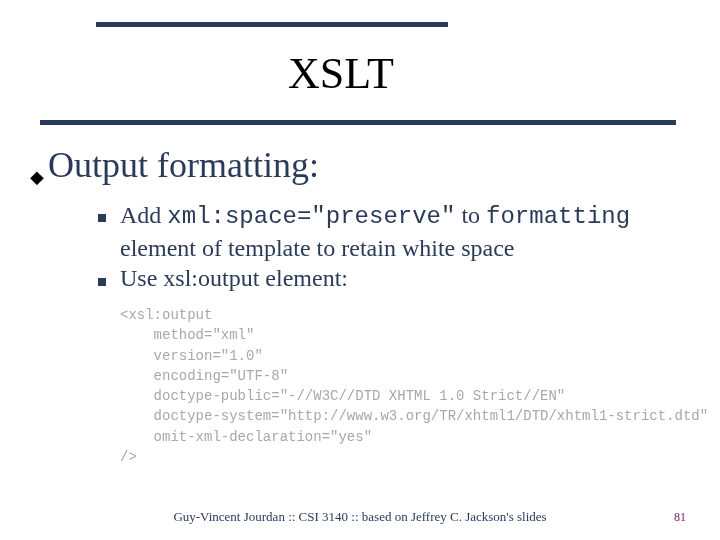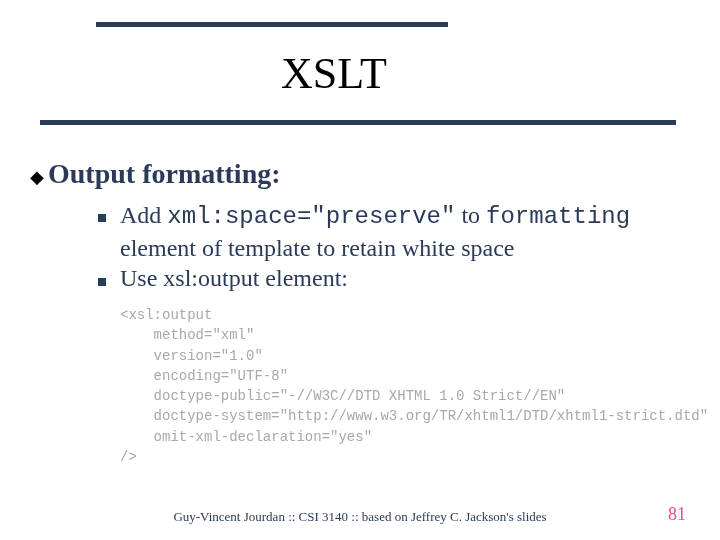--- a/index.html
+++ b/index.html
@@ -21,42 +21,42 @@
     height: 5px;
     background: #2a3b5a;
   }
   .title {
     position: absolute;
     width: 668px;
     top: 48px;
     text-align: center;
     font-size: 44px;
     color: #000;
+    margin-left: 7px;
   }
   .sub-rule {
     position: absolute;
     left: 40px;
     top: 120px;
     width: 636px;
     height: 5px;
     background: #2a3b5a;
   }
   .star {
     position: absolute;
     left: 30px;
     top: 166px;
     font-size: 18px;
     color: #000;
   }
   .h1 {
     position: absolute;
     left: 48px;
-    top: 158px;
-    font-size: 28px;
-    font-weight: bold;
+    top: 144px;
+    font-size: 36px;
   }
   .sq1, .sq2 {
     position: absolute;
     left: 98px;
     width: 8px;
     height: 8px;
     background: #2a3b5a;
   }
   .sq1 { top: 214px; }
   .sq2 { top: 278px; }
@@ -92,22 +92,22 @@
     bottom: 15px;
     width: 720px;
     text-align: center;
     font-size: 13px;
     color: #2a3b5a;
   }
   .pagenum {
     position: absolute;
     right: 34px;
     bottom: 15px;
-    font-size: 18px;
-    color: #ec4899;
+    font-size: 12px;
+    color: #701a75;
     text-align: center;
   }
 </style>
 </head>
 <body>
 
 <div class="top-rule"></div>
 <div class="title">XSLT</div>
 <div class="sub-rule"></div>
 

